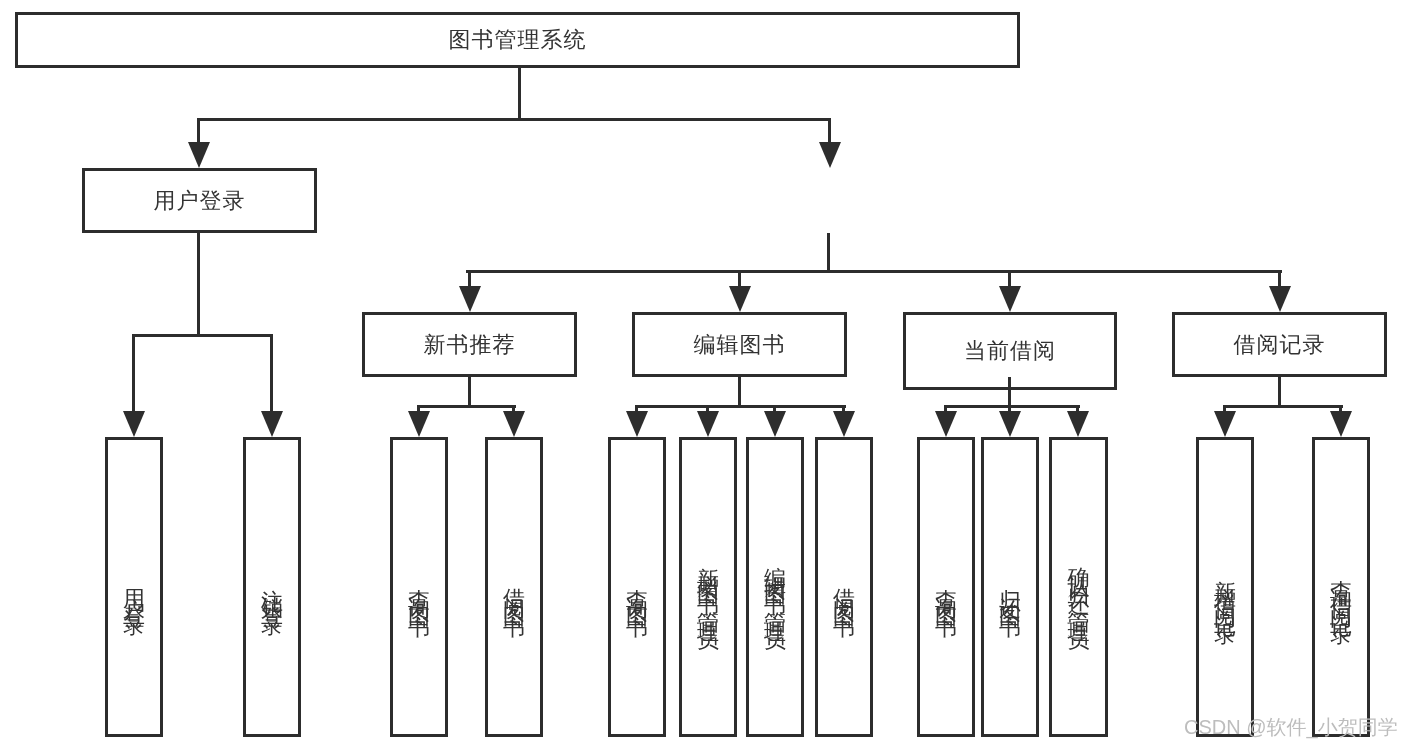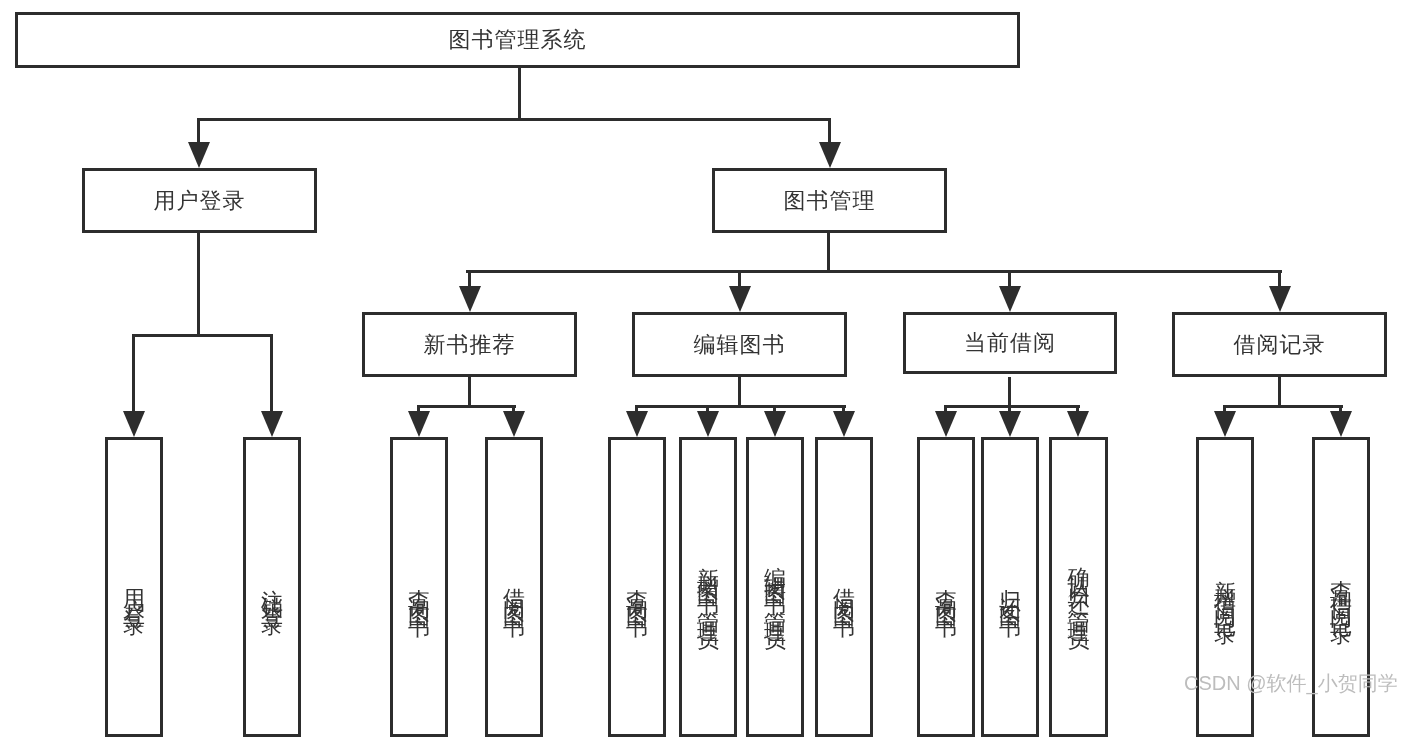--- a/index.html
+++ b/index.html
@@ -15,40 +15,39 @@
     padding-top:4px;
   }
   .hline{position:absolute;height:3px;background:#2d2d2d;}
   .vline{position:absolute;width:3px;background:#2d2d2d;}
   .arrow{
     position:absolute;width:0;height:0;
     border-left:11px solid transparent;border-right:11px solid transparent;
     border-top:26px solid #2d2d2d;
   }
   .watermark{
-    position:absolute;left:1184px;top:670px;z-index:9;
+    position:absolute;left:1184px;top:714px;z-index:9;
     color:#bdbdbd;font-size:20px;white-space:nowrap;
   }
 </style>
 </head>
 <body>
 
 <div class="canvas">
 
   <div class="node" style="left:15px;top:12px;width:1005px;height:56px;">图书管理系统</div>
 
   <div class="vline" style="left:518px;top:68px;height:52px;"></div>
   <div class="hline" style="left:197px;top:118px;width:634px;"></div>
   <div class="vline" style="left:197px;top:118px;height:26px;"></div>
   <div class="arrow" style="left:188px;top:142px;"></div>
   <div class="vline" style="left:828px;top:118px;height:26px;"></div>
   <div class="arrow" style="left:819px;top:142px;"></div>
 
   <div class="node" style="left:82px;top:168px;width:235px;height:65px;">用户登录</div>
-  <div class="node" style="left:712px;top:168px;width:235px;height:65px;">图书管理</div>
 
   <div class="vline" style="left:197px;top:233px;height:104px;"></div>
   <div class="hline" style="left:132px;top:334px;width:141px;"></div>
   <div class="vline" style="left:132px;top:334px;height:80px;"></div>
   <div class="arrow" style="left:123px;top:411px;"></div>
   <div class="vline" style="left:270px;top:334px;height:80px;"></div>
   <div class="arrow" style="left:261px;top:411px;"></div>
 
   <div class="vline" style="left:827px;top:233px;height:39px;"></div>
   <div class="hline" style="left:466px;top:270px;width:816px;"></div>
@@ -56,21 +55,21 @@
   <div class="arrow" style="left:459px;top:286px;"></div>
   <div class="vline" style="left:738px;top:270px;height:18px;"></div>
   <div class="arrow" style="left:729px;top:286px;"></div>
   <div class="vline" style="left:1008px;top:270px;height:18px;"></div>
   <div class="arrow" style="left:999px;top:286px;"></div>
   <div class="vline" style="left:1278px;top:270px;height:18px;"></div>
   <div class="arrow" style="left:1269px;top:286px;"></div>
 
   <div class="node" style="left:362px;top:312px;width:215px;height:65px;font-family:Liberation Serif, serif;">新书推荐</div>
   <div class="node" style="left:632px;top:312px;width:215px;height:65px;">编辑图书</div>
-  <div class="node" style="left:903px;top:312px;width:214px;height:62px;">当前借阅</div>
+  <div class="node" style="left:903px;top:312px;width:214px;height:78px;">当前借阅</div>
   <div class="node" style="left:1172px;top:312px;width:215px;height:65px;">借阅记录</div>
 
   <div class="vline" style="left:468px;top:377px;height:31px;"></div>
   <div class="vline" style="left:738px;top:377px;height:31px;"></div>
   <div class="vline" style="left:1008px;top:377px;height:31px;"></div>
   <div class="vline" style="left:1278px;top:377px;height:31px;"></div>
 
   <div class="hline" style="left:418px;top:405px;width:98px;"></div>
   <div class="hline" style="left:636px;top:405px;width:210px;"></div>
   <div class="hline" style="left:944px;top:405px;width:136px;"></div>

